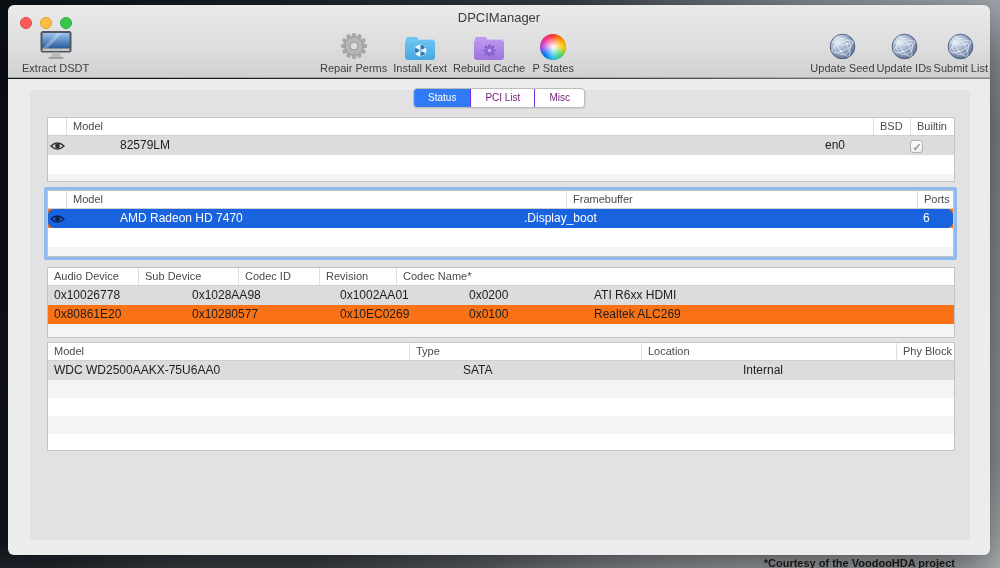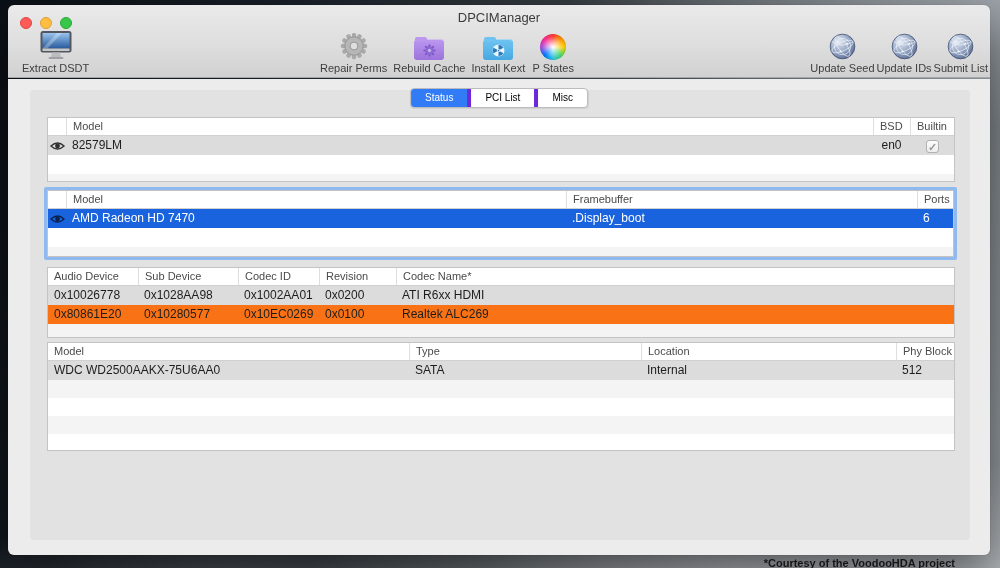--- a/index.html
+++ b/index.html
@@ -70,21 +70,21 @@
   .content {
     position:absolute; top:74px; left:0; right:0; bottom:0;
     background:#ececec; border-radius:0 0 6px 6px;
   }
   .segmented {
     position:absolute; top:9px; left:50%; transform:translateX(-50%);
     display:flex; background:#fff; border:1px solid #bcbcbc; border-radius:4px;
     overflow:hidden; z-index:5; height:20px; line-height:18px; font-size:10px;
     box-shadow:0 1px 1px rgba(0,0,0,.08);
   }
-  .seg { padding:0 14px; color:#000000; border-left:4px solid #6d28d9; cursor:default; }
+  .seg { padding:0 14px; color:#701a75; border-left:1px solid #6d28d9; cursor:default; }
   .seg:first-child { border-left:none; }
   .seg.active { background:#317cf6; color:#fff; }
 
   .panel {
     position:absolute; left:22px; top:11px; width:940px; height:450px;
     background:#e2e2e2; border-radius:4px;
   }
 
   
   .table {
@@ -105,25 +105,25 @@
   .t2 .thead, .t2 .tr { grid-template-columns:18px 1fr 351px 36px; }
   .t3 .thead, .t3 .tr { grid-template-columns:90px 100px 81px 77px 1fr; }
   .t4 .thead, .t4 .tr { grid-template-columns:361px 232px 255px 1fr; }
 
   .thead { height:18px; min-height:18px; border-bottom:1px solid #d0d0d0; background:#fff; }
   .hc {
     font-size:11px; color:#4a4a4a; padding-left:6px; line-height:17px;
     border-left:1px solid #dedede; white-space:nowrap; overflow:hidden; height:100%;
   }
   .hc:first-child { border-left:none; }
-  .tr { height:19px; min-height:19px; font-size:12px; color:#1d1d1d; }
+  .tr { height:19px; min-height:19px; font-size:12px; color:#1d1d1d;gap:48px; }
   .td { padding-left:6px; white-space:nowrap; overflow:hidden; line-height:19px; }
-  .td.c { text-align:center; padding-left:0; }
+  .td.c { padding-left:0; }
   .row-gray { background:#dcdcdc; }
-  .row-blue { background:#1a63de; color:#fff; }
+  .row-blue { background:#1a63de; color:#fff;border-radius:6px; }
   .stripe { width:100%; }
   .stripe.pale { background:#f4f4f4; }
   .stripe.white { background:#fff; }
   .h18 { height:18px; min-height:18px; }
   .h19 { height:19px; min-height:19px; }
   .fill { flex:1; }
 
   .eye { color:#30302f; margin:0 auto; }
   .row-blue .eye { color:#0a234e; }
   .td.icon-cell { display:flex; align-items:center; justify-content:center; padding-left:0; }
@@ -199,51 +199,51 @@
               <rect x="13.5" y="1" width="5" height="30" rx="2" transform="rotate(150 16 16)"></rect>
             </g>
             <circle cx="16" cy="16" r="10.5" fill="#b6b6b6" stroke="#949494" stroke-width="1"></circle>
             <circle cx="16" cy="16" r="4.5" fill="#dedede" stroke="#8e8e8e" stroke-width="1"></circle>
           </svg>
         </span>
         <span class="tb-label">Repair Perms</span>
       </div>
       <div class="tb-item">
         <span class="tb-icon">
+          <span class="folder blue">
+            <svg width="13" height="13" viewBox="0 0 24 24">
+              <circle cx="12" cy="12" r="11" fill="#e9f5fc"></circle>
+              <g fill="#2a7ab5">
+                <path d="M12 12 L12 1.5 A10.5 10.5 0 0 1 21.1 6.8 Z"></path>
+                <path d="M12 12 L12 1.5 A10.5 10.5 0 0 1 21.1 6.8 Z" transform="rotate(120 12 12)"></path>
+                <path d="M12 12 L12 1.5 A10.5 10.5 0 0 1 21.1 6.8 Z" transform="rotate(240 12 12)"></path>
+              </g>
+              <circle cx="12" cy="12" r="3" fill="#e9f5fc"></circle>
+              <circle cx="12" cy="12" r="1.6" fill="#2a7ab5"></circle>
+            </svg>
+          </span>
+        </span>
+        <span class="tb-label">Install Kext</span>
+      </div>
+      <div class="tb-item">
+        <span class="tb-icon">
           <span class="folder purple">
             <svg width="13" height="13" viewBox="0 0 32 32">
               <g fill="#7c58c6">
                 <rect x="13.5" y="1" width="5" height="30" rx="2"></rect>
                 <rect x="13.5" y="1" width="5" height="30" rx="2" transform="rotate(45 16 16)"></rect>
                 <rect x="13.5" y="1" width="5" height="30" rx="2" transform="rotate(90 16 16)"></rect>
                 <rect x="13.5" y="1" width="5" height="30" rx="2" transform="rotate(135 16 16)"></rect>
               </g>
               <circle cx="16" cy="16" r="10.5" fill="#8a67d2"></circle>
               <circle cx="16" cy="16" r="4.5" fill="#c3aeee"></circle>
             </svg>
           </span>
         </span>
         <span class="tb-label">Rebuild Cache</span>
-      </div>
-      <div class="tb-item">
-        <span class="tb-icon">
-          <span class="folder blue">
-            <svg width="13" height="13" viewBox="0 0 24 24">
-              <circle cx="12" cy="12" r="11" fill="#e9f5fc"></circle>
-              <g fill="#2a7ab5">
-                <path d="M12 12 L12 1.5 A10.5 10.5 0 0 1 21.1 6.8 Z"></path>
-                <path d="M12 12 L12 1.5 A10.5 10.5 0 0 1 21.1 6.8 Z" transform="rotate(120 12 12)"></path>
-                <path d="M12 12 L12 1.5 A10.5 10.5 0 0 1 21.1 6.8 Z" transform="rotate(240 12 12)"></path>
-              </g>
-              <circle cx="12" cy="12" r="3" fill="#e9f5fc"></circle>
-              <circle cx="12" cy="12" r="1.6" fill="#2a7ab5"></circle>
-            </svg>
-          </span>
-        </span>
-        <span class="tb-label">Install Kext</span>
       </div>
       <div class="tb-item">
         <span class="tb-icon">
             <span class="wheel"></span>
           </span>
         <span class="tb-label">P States</span>
       </div>
     </div>
 
     <div class="tb-group tb-right">

